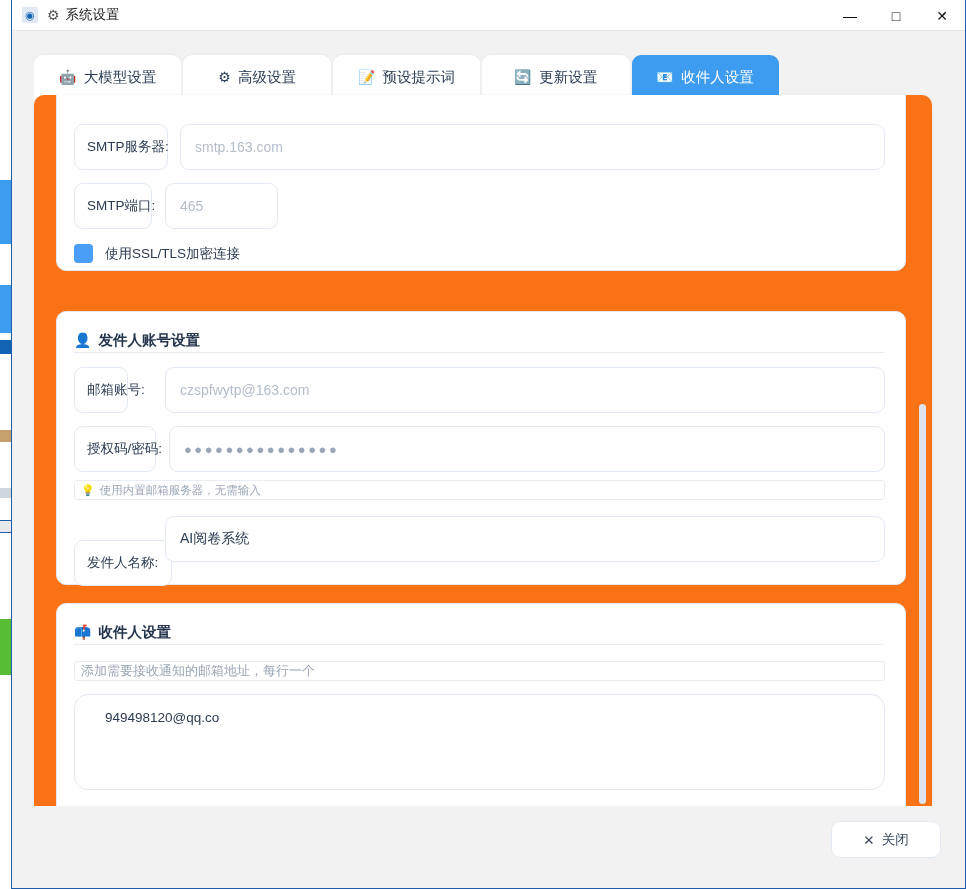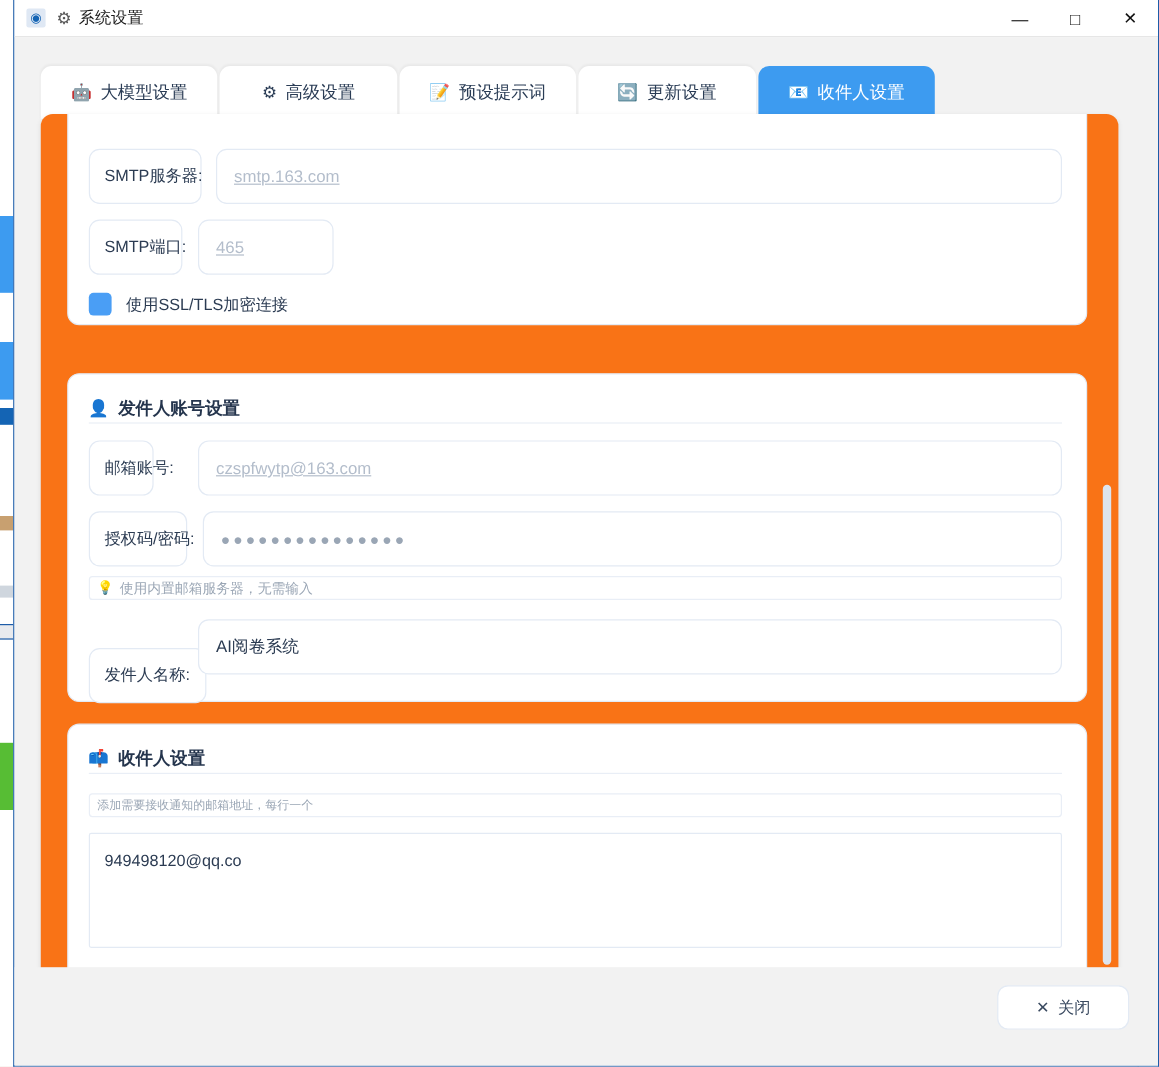--- a/index.html
+++ b/index.html
@@ -211,21 +211,21 @@
     top: 0; height: 46px;
     border: 1px solid #e3eaf4;
     border-radius: 9px;
     box-sizing: border-box;
     display: flex; align-items: center;
     padding: 0 14px;
     font-size: 14px;
     color: #2b3b52;
     background: #fff;
   }
-  .inp.placeholder { color: #b3bdcb; text-decoration: underline; }
+  .inp.placeholder { color: #b3bdcb; }
   .dots { letter-spacing: 2.5px; color: #9aa6b5; font-size: 13px; }
 
   .hintbar {
     position: absolute;
     left: 17px;
     height: 20px;
     border: 1px solid #e9eef6;
     border-radius: 3px;
     box-sizing: border-box;
     display: flex; align-items: center; gap: 5px;
@@ -243,23 +243,23 @@
   .cbox {
     width: 19px; height: 19px;
     border-radius: 4px;
     background: #4a9ef5;
   }
   .checkrow .cl { font-size: 13.5px; color: #2b3b52; }
 
   .area {
     position: absolute;
     border: 1px solid #e3eaf4;
-    border-radius: 2px;
-    box-sizing: border-box;
-    padding: 15px 12px;
+    border-radius: 14px;
+    box-sizing: border-box;
+    padding: 15px 30px;
     font-size: 13.5px;
     color: #2b3b52;
     background: #fff;
     white-space: pre-wrap;
   }
 
   
   #footer {
     position: absolute;
     left: 0; right: 0; bottom: 0;
@@ -384,21 +384,21 @@
             <div class="inp" style="left:91px; width:720px;">AI阅卷系统</div>
           </div>
         </div>
 
         <div class="card" style="top:508px; height:213px;">
           <div class="card-title" style="top:16px;">
             <span class="sec-ico">📫</span>
             <span>收件人设置</span>
           </div>
           <div class="hintbar" style="top:57px; width:811px; border-color:#e9eef6;">
-            <span style="font-size:10px;">添加需要接收通知的邮箱地址，每行一个</span>
+            <span style="font-size:13px;">添加需要接收通知的邮箱地址，每行一个</span>
           </div>
           <div class="area" style="left:17px; top:90px; width:811px; height:96px;">949498120@qq.co</div>
         </div>
 
       </div>
 
       <div id="scrolltrack">
         <div id="scrollthumb"></div>
       </div>
     </div>

